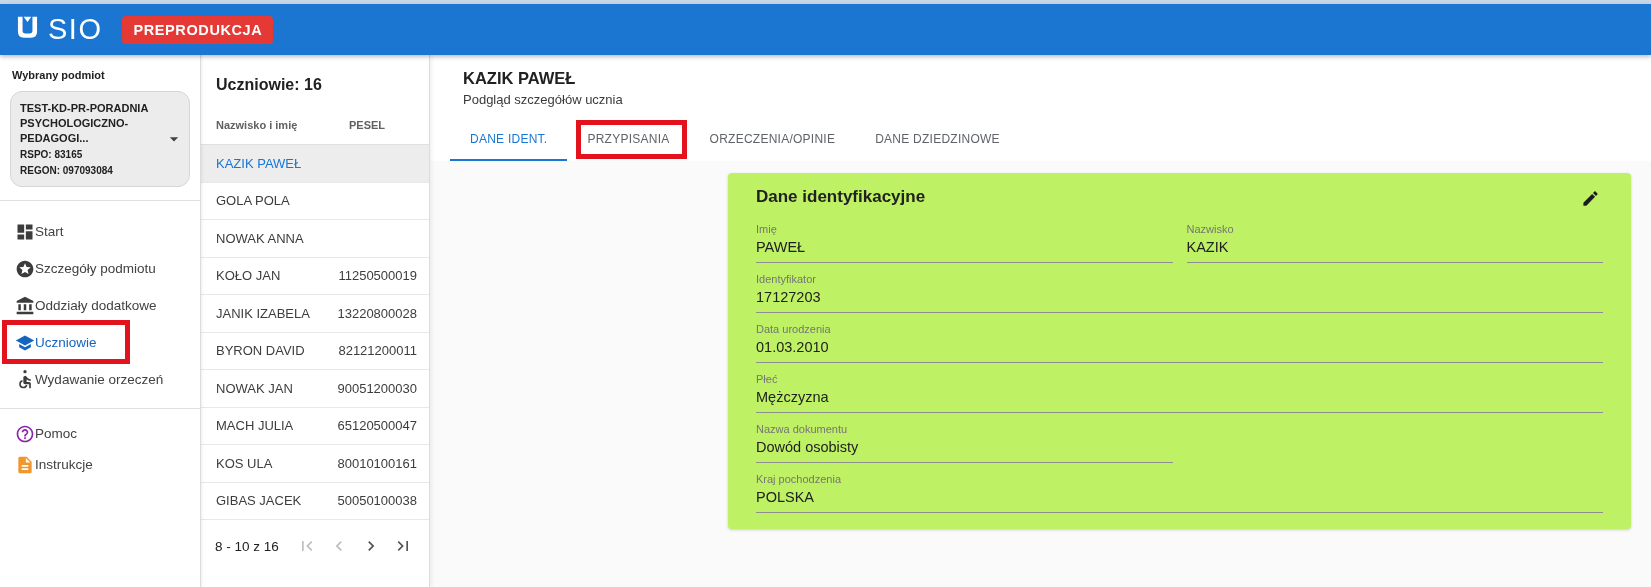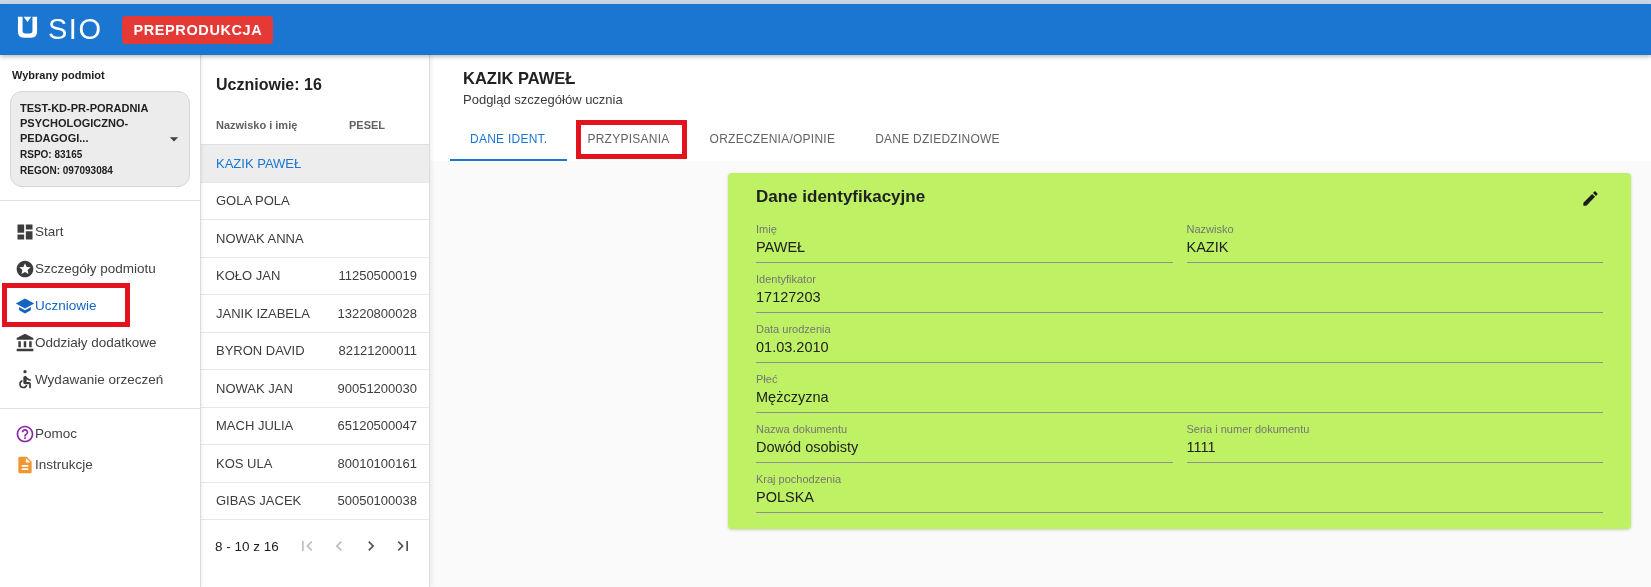--- a/index.html
+++ b/index.html
@@ -125,32 +125,32 @@
               <path d="M3 13h8V3H3v10zm0 8h8v-6H3v6zm10 0h8V11h-8v10zm0-18v6h8V3h-8z"></path>
             </svg>
           <span class="mi-label">Start</span>
         </div>
         <div class="menu-item">
           <svg class="mi-icon" viewBox="0 0 24 24">
               <path d="M11.99 2C6.47 2 2 6.48 2 12s4.47 10 9.99 10C17.52 22 22 17.52 22 12S17.52 2 11.99 2zm4.24 16L12 15.45 7.77 18l1.12-4.81-3.73-3.23 4.92-.42L12 5l1.92 4.53 4.92.42-3.73 3.23L16.23 18z"></path>
             </svg>
           <span class="mi-label">Szczegóły podmiotu</span>
         </div>
+        <div class="menu-item">
+          <svg class="mi-icon" viewBox="0 0 24 24">
+              <path d="M4 10h3v7H4zM10.5 10h3v7h-3zM2 19h20v3H2zM17 10h3v7h-3zM12 1L2 6v2h20V6z"></path>
+            </svg>
+          <span class="mi-label">Oddziały dodatkowe</span>
+        </div>
         <div class="menu-item active">
           <svg class="mi-icon" viewBox="0 0 24 24">
               <path d="M5 13.18v4L12 21l7-3.82v-4L12 17l-7-3.82zM12 3L1 9l11 6 11-6-11-6z"></path>
             </svg>
           <span class="mi-label">Uczniowie</span>
           <div class="annot annot-menu"></div>
-        </div>
-        <div class="menu-item">
-          <svg class="mi-icon" viewBox="0 0 24 24">
-              <path d="M4 10h3v7H4zM10.5 10h3v7h-3zM2 19h20v3H2zM17 10h3v7h-3zM12 1L2 6v2h20V6z"></path>
-            </svg>
-          <span class="mi-label">Oddziały dodatkowe</span>
         </div>
         <div class="menu-item">
           <svg class="mi-icon" viewBox="0 0 24 24">
               <path d="M12 4a2 2 0 1 0 0-4 2 2 0 0 0 0 4zm7 9v-2c-1.54.02-3.09-.75-4.07-1.83l-1.29-1.43a2 2 0 0 0-.63-.46 1.95 1.95 0 0 0-1.2-.22C10.76 7.11 10 8.04 10 9.09V15c0 1.1.9 2 2 2h5v5h2v-5.5c0-1.1-.9-2-2-2h-3v-3.45c1.29 1.07 3.25 1.94 5 1.95zm-6.17 5c-.41 1.16-1.52 2-2.83 2-1.66 0-3-1.34-3-3 0-1.31.84-2.41 2-2.83V12.1a5 5 0 1 0 5.9 5.9h-2.07z"></path>
             </svg>
           <span class="mi-label">Wydawanie orzeczeń</span>
         </div>
       </nav>
       <div class="divider"></div>
 
@@ -307,24 +307,20 @@
               <div class="f-label">Płeć</div>
               <div class="f-value">Mężczyzna</div>
             </div>
           </div>
 
           <div class="frow">
             <div class="field">
               <div class="f-label">Nazwa dokumentu</div>
               <div class="f-value">Dowód osobisty</div>
             </div>
-            <div class="field">
-              <div class="f-label">Seria i numer dokumentu</div>
-              <div class="f-value">1111</div>
-            </div>
           </div>
 
           <div class="frow full">
             <div class="field">
               <div class="f-label">Kraj pochodzenia</div>
               <div class="f-value">POLSKA</div>
             </div>
           </div>
         </div>
       </div>

